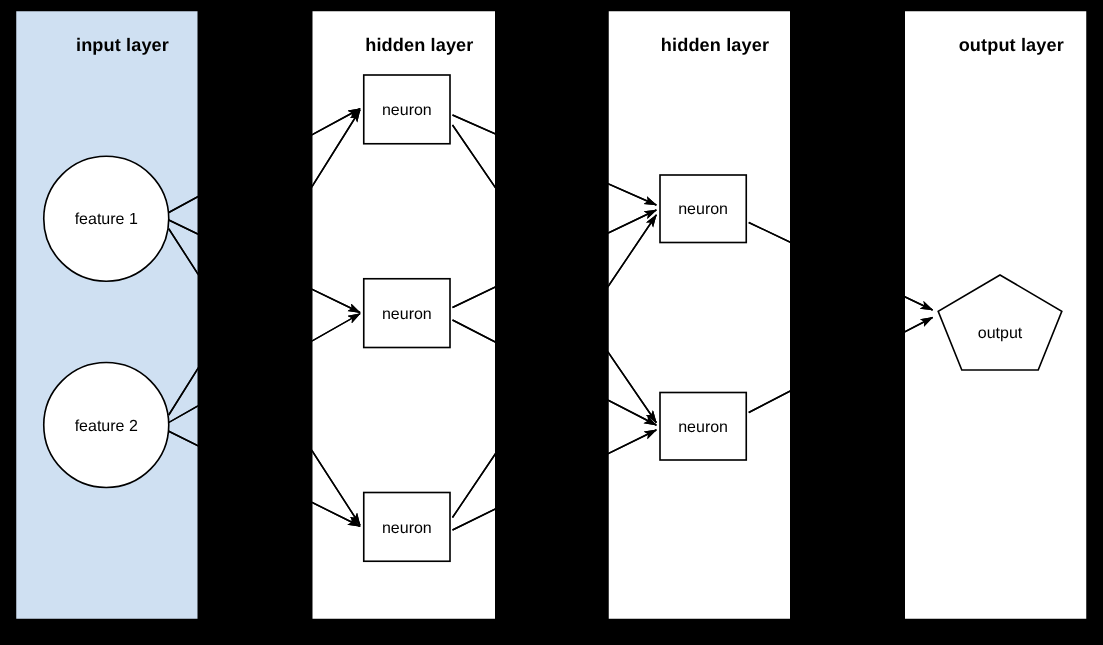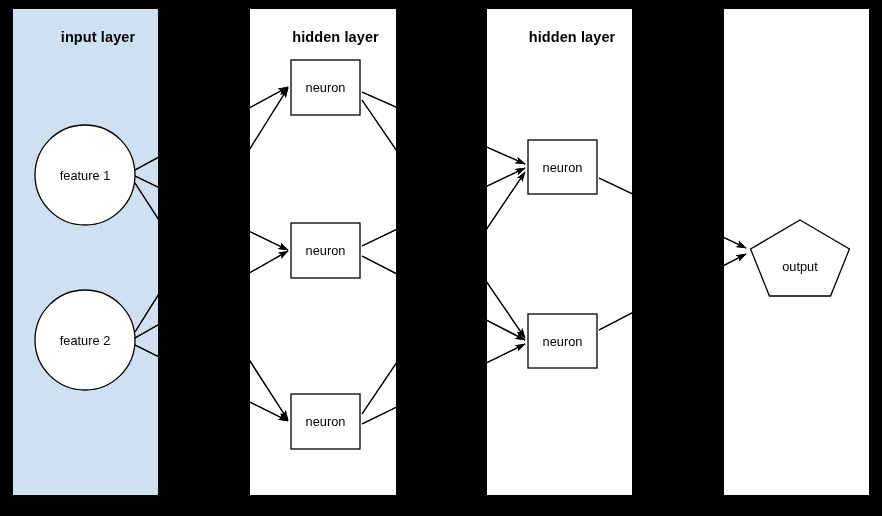--- a/index.html
+++ b/index.html
@@ -162,20 +162,21 @@
           <rect x="528" y="140" width="69" height="54" class="shape"></rect>
           <text x="562.5" y="167" class="node-label" text-anchor="middle" dominant-baseline="central">neuron</text>
         </g>
         <g>
           <rect x="528" y="314" width="69" height="54" class="shape"></rect>
           <text x="562.5" y="341" class="node-label" text-anchor="middle" dominant-baseline="central">neuron</text>
         </g>
       </svg>
     </div>
     <div class="layer-panel" style="left: 724px; top: 9px; width: 145px; height: 486px; background: rgb(255, 255, 255);">
+      <div class="panel-title" style="top: 20px;">output layer</div>
       <svg class="panel-svg" width="882" height="516" style="left: -724px; top: -9px;">
         <defs>
           <marker id="arrow-output-layer" markerWidth="9" markerHeight="9" refX="8.4" refY="3" orient="auto" markerUnits="strokeWidth">
             <path d="M0,0 L9,3 L0,6 L2.1,3 z" fill="#000000"></path>
           </marker>
         </defs>
         <g>
           <line x1="135" y1="170" x2="288" y2="87" class="edge" marker-end="url(#arrow-output-layer)"></line>
           <line x1="135" y1="176" x2="288" y2="250" class="edge" marker-end="url(#arrow-output-layer)"></line>
           <line x1="135" y1="183" x2="288" y2="420" class="edge" marker-end="url(#arrow-output-layer)"></line>

